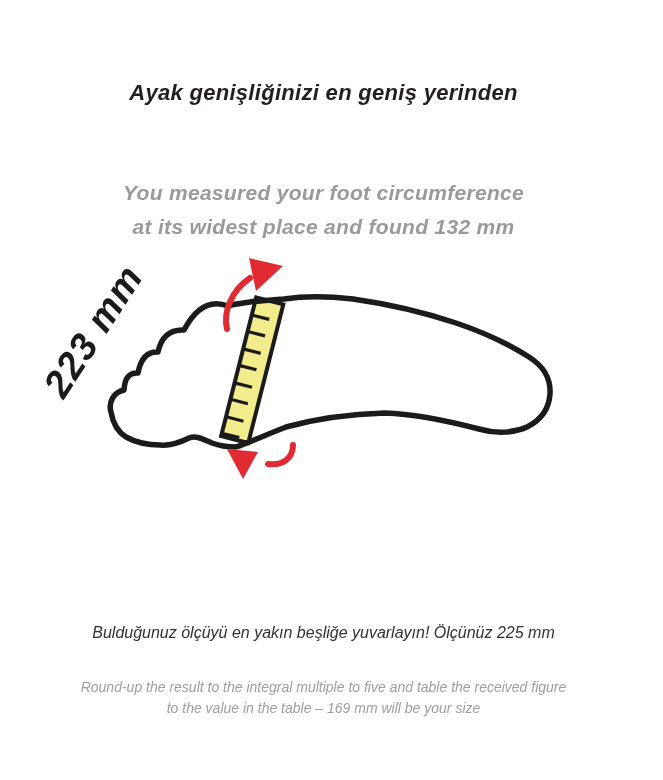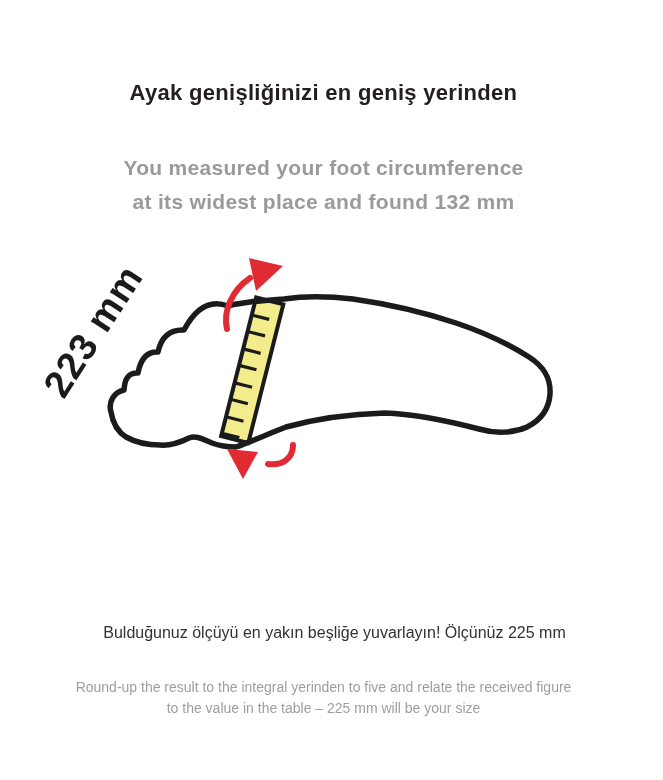--- a/index.html
+++ b/index.html
@@ -2,36 +2,37 @@
 <html><head>
 <meta charset="utf-8">
 <style>
   html,body{margin:0;padding:0;background:#ffffff;}
   .canvas{
     position:relative;
     width:628px;height:780px;
     background:#ffffff;
     overflow:hidden;
     font-family:"Liberation Sans",sans-serif;
+    font-style:italic;
   }
   .txt{position:absolute;left:0;width:647px;text-align:center;}
   .heading-tr{
     top:74px;
     font-size:22px;font-weight:700;letter-spacing:.3px;
     line-height:38px;color:#231f20;
   }
   .heading-en{
-    top:151px;
+    top:176px;
     font-size:21px;font-weight:700;letter-spacing:.3px;
     line-height:34px;color:#9a9a9a;
   }
   .footer-tr{
     top:622px;
     font-size:16px;font-weight:400;
-    line-height:22px;color:#343134;padding-left:11px;
+    line-height:22px;color:#343134;
   }
   .footer-en{
     top:677px;
     font-size:14px;font-weight:400;
     line-height:21px;color:#9e9e9e;
   }
   .illustration{position:absolute;left:0;top:0;}
   .foot-fill{fill:#ffffff;}
   .foot-stroke{fill:none;stroke-width:5.5;stroke-linejoin:round;stroke-linecap:round;}
   .tape-band{stroke:#1b1b1b;stroke-width:4;}
@@ -109,17 +110,17 @@
     <polygon points="227,449 258,452 243,479" fill="#e02b33"></polygon>
 
     <text class="measure-label" x="104" y="338" text-anchor="middle" transform="rotate(-57 104 338)" fill="#1b1b1b">223 mm</text>
   </svg>
 
   <div class="txt footer-tr">
     <div>Bulduğunuz ölçüyü en yakın beşliğe yuvarlayın! Ölçünüz 225 mm</div>
   </div>
 
   <div class="txt footer-en">
-    <div>Round-up the result to the integral yerinden to five and relate the received figure</div>
-    <div>to the value in the table – 225 mm will be your size</div>
+    <div>Round-up the result to the integral multiple to five and table the received figure</div>
+    <div>to the value in the table – 169 mm will be your size</div>
   </div>
 
 </div>
 
 </body></html>

